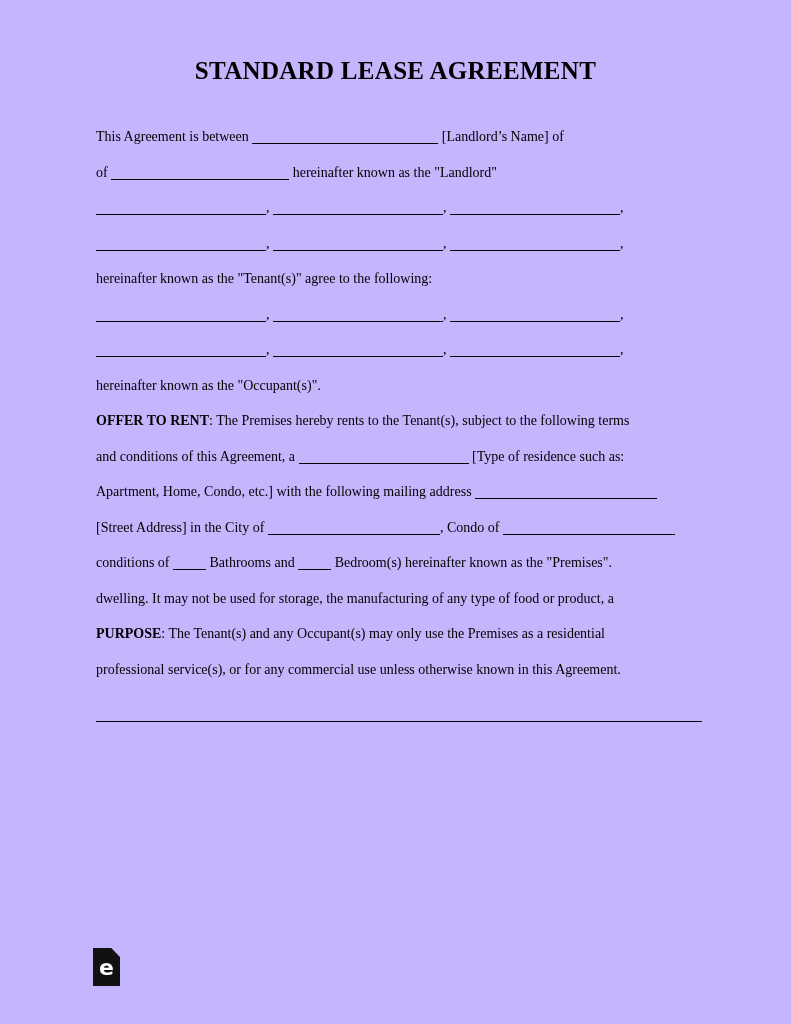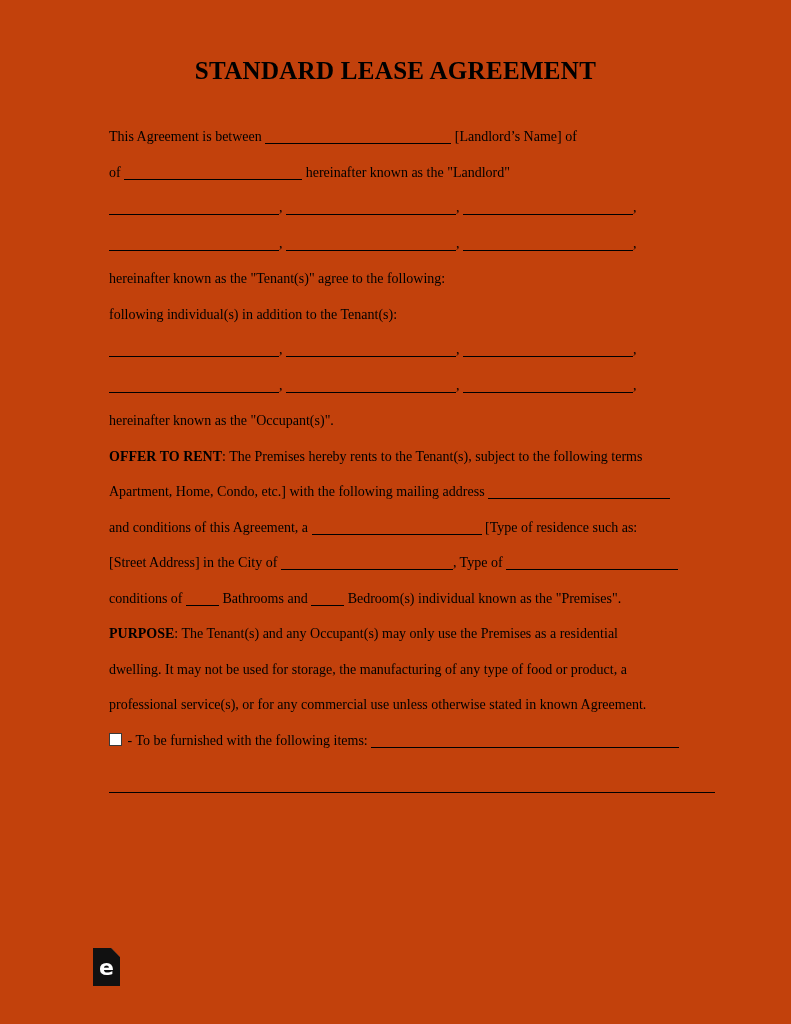--- a/index.html
+++ b/index.html
@@ -4,42 +4,42 @@
 <style>
   html, body {
     margin: 0;
     padding: 0;
     background: #ffffff;
   }
   .page {
     position: relative;
     width: 791px;
     height: 1024px;
-    background: #c2410c;
+    background: #c4b5fd;
     color: #000000;
     font-family: "Liberation Serif", serif;
     font-size: 14px;
     overflow: hidden;
   }
   .doc-title {
     position: absolute;
     top: 57px;
     left: 0;
     width: 100%;
     margin: 0;
     text-align: center;
     font-size: 25px;
     font-weight: bold;
     letter-spacing: 0.3px;
     font-family: "Liberation Serif", serif;
   }
   .doc-body {
     position: absolute;
     top: 119px;
-    left: 109px;
+    left: 96px;
     width: 610px;
   }
   .line {
     height: 35.5px;
     line-height: 35.5px;
     white-space: nowrap;
   }
   .gap-top {
     margin-top: 10px;
   }
@@ -94,32 +94,30 @@
 <body>
 
 <div class="page">
   <h1 class="doc-title">STANDARD LEASE AGREEMENT</h1>
   <div class="doc-body">
       <div class="line"><span class="text">This Agreement is between </span><span class="blank" style="width: 186px;"></span><span class="text"> [Landlord’s Name] of</span></div>
       <div class="line"><span class="text">of </span><span class="blank" style="width: 178px;"></span><span class="text"> hereinafter known as the "Landlord"</span></div>
       <div class="line"><span class="blank" style="width: 170px;"></span><span class="text">, </span><span class="blank" style="width: 170px;"></span><span class="text">, </span><span class="blank" style="width: 170px;"></span><span class="text">,</span></div>
       <div class="line"><span class="blank" style="width: 170px;"></span><span class="text">, </span><span class="blank" style="width: 170px;"></span><span class="text">, </span><span class="blank" style="width: 170px;"></span><span class="text">,</span></div>
       <div class="line"><span class="text">hereinafter known as the "Tenant(s)" agree to the following:</span></div>
-      <div class="line"><span class="text">following individual(s) in addition to the Tenant(s):</span></div>
       <div class="line"><span class="blank" style="width: 170px;"></span><span class="text">, </span><span class="blank" style="width: 170px;"></span><span class="text">, </span><span class="blank" style="width: 170px;"></span><span class="text">,</span></div>
       <div class="line"><span class="blank" style="width: 170px;"></span><span class="text">, </span><span class="blank" style="width: 170px;"></span><span class="text">, </span><span class="blank" style="width: 170px;"></span><span class="text">,</span></div>
       <div class="line"><span class="text">hereinafter known as the "Occupant(s)".</span></div>
       <div class="line"><span class="bold">OFFER TO RENT</span><span class="text">: The Premises hereby rents to the Tenant(s), subject to the following terms</span></div>
+      <div class="line"><span class="text">and conditions of this Agreement, a </span><span class="blank" style="width: 170px;"></span><span class="text"> [Type of residence such as:</span></div>
       <div class="line"><span class="text">Apartment, Home, Condo, etc.] with the following mailing address </span><span class="blank" style="width: 182px;"></span></div>
-      <div class="line"><span class="text">and conditions of this Agreement, a </span><span class="blank" style="width: 170px;"></span><span class="text"> [Type of residence such as:</span></div>
-      <div class="line"><span class="text">[Street Address] in the City of </span><span class="blank" style="width: 172px;"></span><span class="text">, Type of </span><span class="blank" style="width: 172px;"></span></div>
-      <div class="line"><span class="text">conditions of </span><span class="blank" style="width: 33px;"></span><span class="text"> Bathrooms and </span><span class="blank" style="width: 33px;"></span><span class="text"> Bedroom(s) individual known as the "Premises".</span></div>
+      <div class="line"><span class="text">[Street Address] in the City of </span><span class="blank" style="width: 172px;"></span><span class="text">, Condo of </span><span class="blank" style="width: 172px;"></span></div>
+      <div class="line"><span class="text">conditions of </span><span class="blank" style="width: 33px;"></span><span class="text"> Bathrooms and </span><span class="blank" style="width: 33px;"></span><span class="text"> Bedroom(s) hereinafter known as the "Premises".</span></div>
+      <div class="line"><span class="text">dwelling. It may not be used for storage, the manufacturing of any type of food or product, a</span></div>
       <div class="line"><span class="bold">PURPOSE</span><span class="text">: The Tenant(s) and any Occupant(s) may only use the Premises as a residential</span></div>
-      <div class="line"><span class="text">dwelling. It may not be used for storage, the manufacturing of any type of food or product, a</span></div>
-      <div class="line"><span class="text">professional service(s), or for any commercial use unless otherwise stated in known Agreement.</span></div>
-      <div class="line"><span class="checkbox"></span><span class="text"> - To be furnished with the following items: </span><span class="blank" style="width: 308px;"></span></div>
+      <div class="line"><span class="text">professional service(s), or for any commercial use unless otherwise known in this Agreement.</span></div>
       <div class="line gap-top"><span class="blank" style="width: 606px;"></span></div>
     </div>
   <div class="eforms-logo">
     <span class="fold"></span>
     <span class="logo-letter">e</span>
   </div>
 </div>
 
 </body></html>

